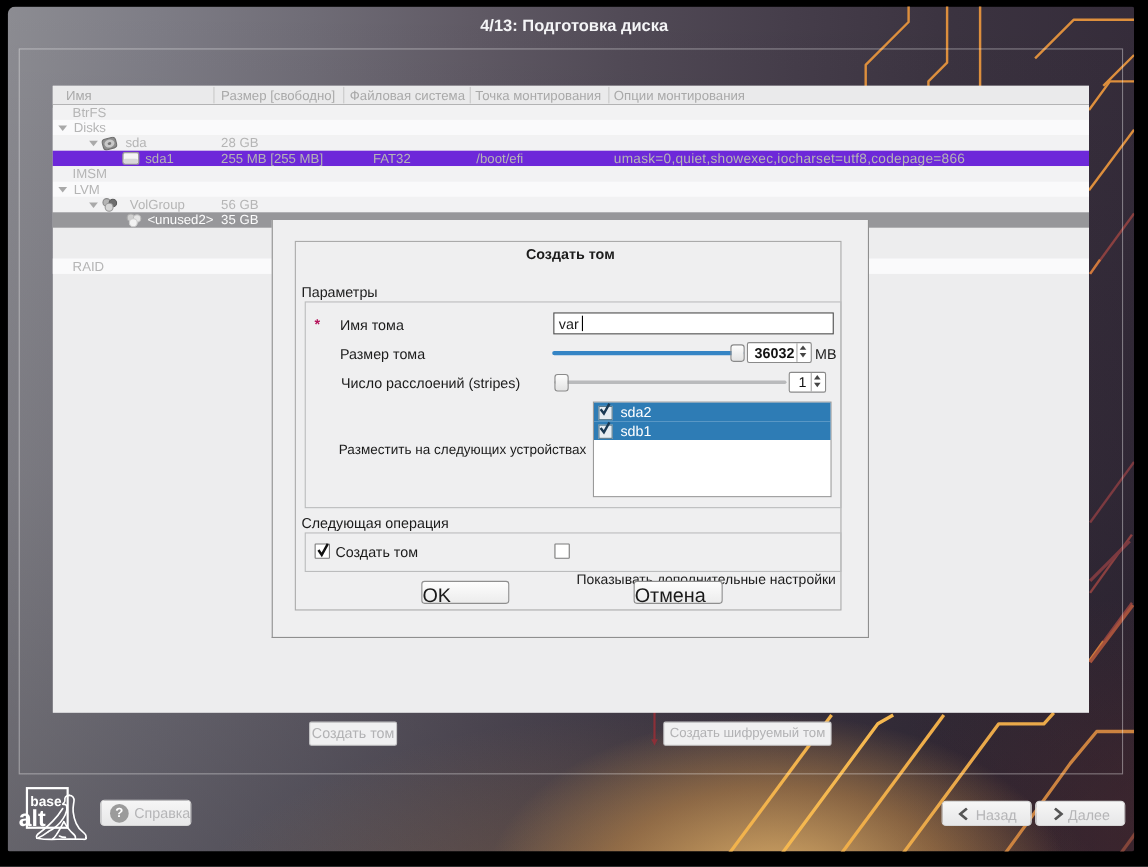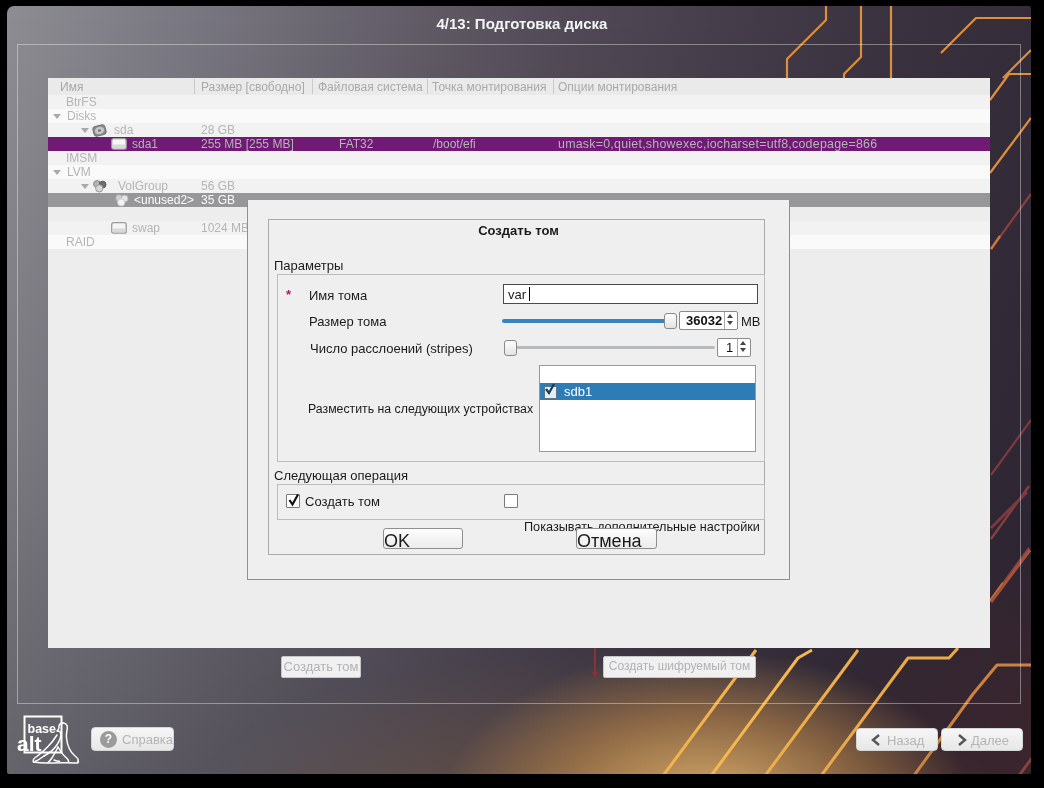--- a/index.html
+++ b/index.html
@@ -116,21 +116,21 @@
      <svg style="position:absolute;left:44px;top:1px" width="15" height="13" viewBox="0 0 15 13">
         <g transform="rotate(-15 7.5 6.5)">
           <rect x="1.3" y="1.6" width="12.4" height="9.8" rx="3" fill="#8e8e8e" stroke="#6f6f6f"></rect>
           <ellipse cx="7.5" cy="6.5" rx="4.6" ry="3.6" fill="#c9c9c9"></ellipse>
           <ellipse cx="7.5" cy="6.5" rx="1.7" ry="1.3" fill="#777"></ellipse>
         </g>
       </svg>
      <div class="ct" style="left:66px">sda</div>
      <div class="ct" style="left:153px">28 GB</div>
     </div>
-  <div class="row" style="top:59px;background:#701a75">
+  <div class="row" style="top:59px;background:#6d28d9">
      <svg style="position:absolute;left:63px;top:1px" width="16" height="12" viewBox="0 0 16 12">
         <rect x="0.7" y="0.7" width="14.5" height="10.5" rx="2" fill="#f5f5f5" stroke="#9a9a9a" stroke-width="1.3"></rect>
         <rect x="1.5" y="6.4" width="13" height="3.8" rx="1.4" fill="#d8d8d8"></rect>
       </svg>
      <div class="ct" style="left:84px">sda1</div>
      <div class="ct" style="left:153px">255 MB [255 MB]</div>
      <div class="ct" style="left:291px">FAT32</div>
      <div class="ct" style="left:385px">/boot/efi</div>
      <div class="ct" style="left:510px;font-size:12.4px;letter-spacing:0.25px">umask=0,quiet,showexec,iocharset=utf8,codepage=866</div>
     </div>
@@ -152,28 +152,20 @@
      <div class="ct" style="left:153px">56 GB</div>
     </div>
   <div class="row" style="top:115px;background:#97979a">
      <svg style="position:absolute;left:65px;top:0px" width="17" height="14" viewBox="0 0 17 14">
         <circle cx="6" cy="5" r="3.4" fill="#cfcfcf" stroke="#aaa"></circle>
         <circle cx="11.6" cy="5.6" r="3.4" fill="#e6e6e6" stroke="#bbb"></circle>
         <circle cx="8.2" cy="9.4" r="3.6" fill="#f2f2f2" stroke="#ccc"></circle>
       </svg>
      <div class="ct" style="left:86px;color:#fcfcfc">&lt;unused2&gt;</div>
      <div class="ct" style="left:153px;color:#fcfcfc">35 GB</div>
-    </div>
-  <div class="row" style="top:143px;background:#f2f2f3">
-     <svg style="position:absolute;left:63px;top:1px" width="16" height="12" viewBox="0 0 16 12">
-        <rect x="0.7" y="0.7" width="14.5" height="10.5" rx="2" fill="#f5f5f5" stroke="#9a9a9a" stroke-width="1.3"></rect>
-        <rect x="1.5" y="6.4" width="13" height="3.8" rx="1.4" fill="#d8d8d8"></rect>
-      </svg>
-     <div class="ct" style="left:84px">swap</div>
-     <div class="ct" style="left:153px">1024 MB</div>
     </div>
   <div class="row" style="top:157px;background:#fafafb">
       <div class="ct" style="left:18px">RAID</div>
     </div>
 </div>
 
 <div id="dialog">
 
   <div class="dlabel" style="left:0;right:0;text-align:center;top:23px;font-weight:bold">Создать том</div>
   <div class="gframe" style="left:20px;top:19px;width:495px;height:334px;"></div>
@@ -202,20 +194,27 @@
   <div style="position:absolute;left:256px;top:146px;width:211px;height:3px;border-radius:2px;background:#b9babc"></div>
   <div style="position:absolute;left:256px;top:140px;width:11px;height:14px;background:linear-gradient(#fdfdfd,#e3e3e3);border:1px solid #8a8a8a;border-radius:3px;"></div>
   <div class="spin" style="left:469px;top:138px;width:32px;height:17px;">
      <div class="spintxt" style="left:8px;top:1px;">1</div>
      <div class="spindiv" style="left:19px"></div>
      <div class="arr-up" style="left:22px;top:2px;"></div>
      <div class="arr-dn" style="left:22px;top:9px;"></div>
   </div>
 
   <div style="position:absolute;left:291px;top:165px;width:215px;height:85px;background:#fff;border:1px solid #9a9a9a;">
+    <div style="position:absolute;left:0;top:0;width:215px;height:17px;background:#2e7cb5">
+      <div style="position:absolute;left:4px;top:2.5px;width:11px;height:11px;background:#e7edf2;border:1px solid #56788c"></div>
+      <svg style="position:absolute;left:2px;top:-2px" width="16" height="16" viewBox="0 0 16 16">
+          <path d="M4,8 L7,12 L12,3" stroke="#1b3a54" stroke-width="2.2" fill="none"></path>
+        </svg>
+      <div class="dlabel" style="left:24px;top:1px;color:#fff">sda2</div>
+    </div>
     <div style="position:absolute;left:0;top:17px;width:215px;height:17px;background:#2e7cb5">
       <div style="position:absolute;left:4px;top:2.5px;width:11px;height:11px;background:#e7edf2;border:1px solid #56788c"></div>
       <svg style="position:absolute;left:2px;top:-2px" width="16" height="16" viewBox="0 0 16 16">
           <path d="M4,8 L7,12 L12,3" stroke="#1b3a54" stroke-width="2.2" fill="none"></path>
         </svg>
       <div class="dlabel" style="left:24px;top:1px;color:#fff">sdb1</div>
     </div>
   </div>
   <div class="dlabel" style="left:60px;top:202px;font-size:12.3px;">Разместить на следующих устройствах</div>
 

